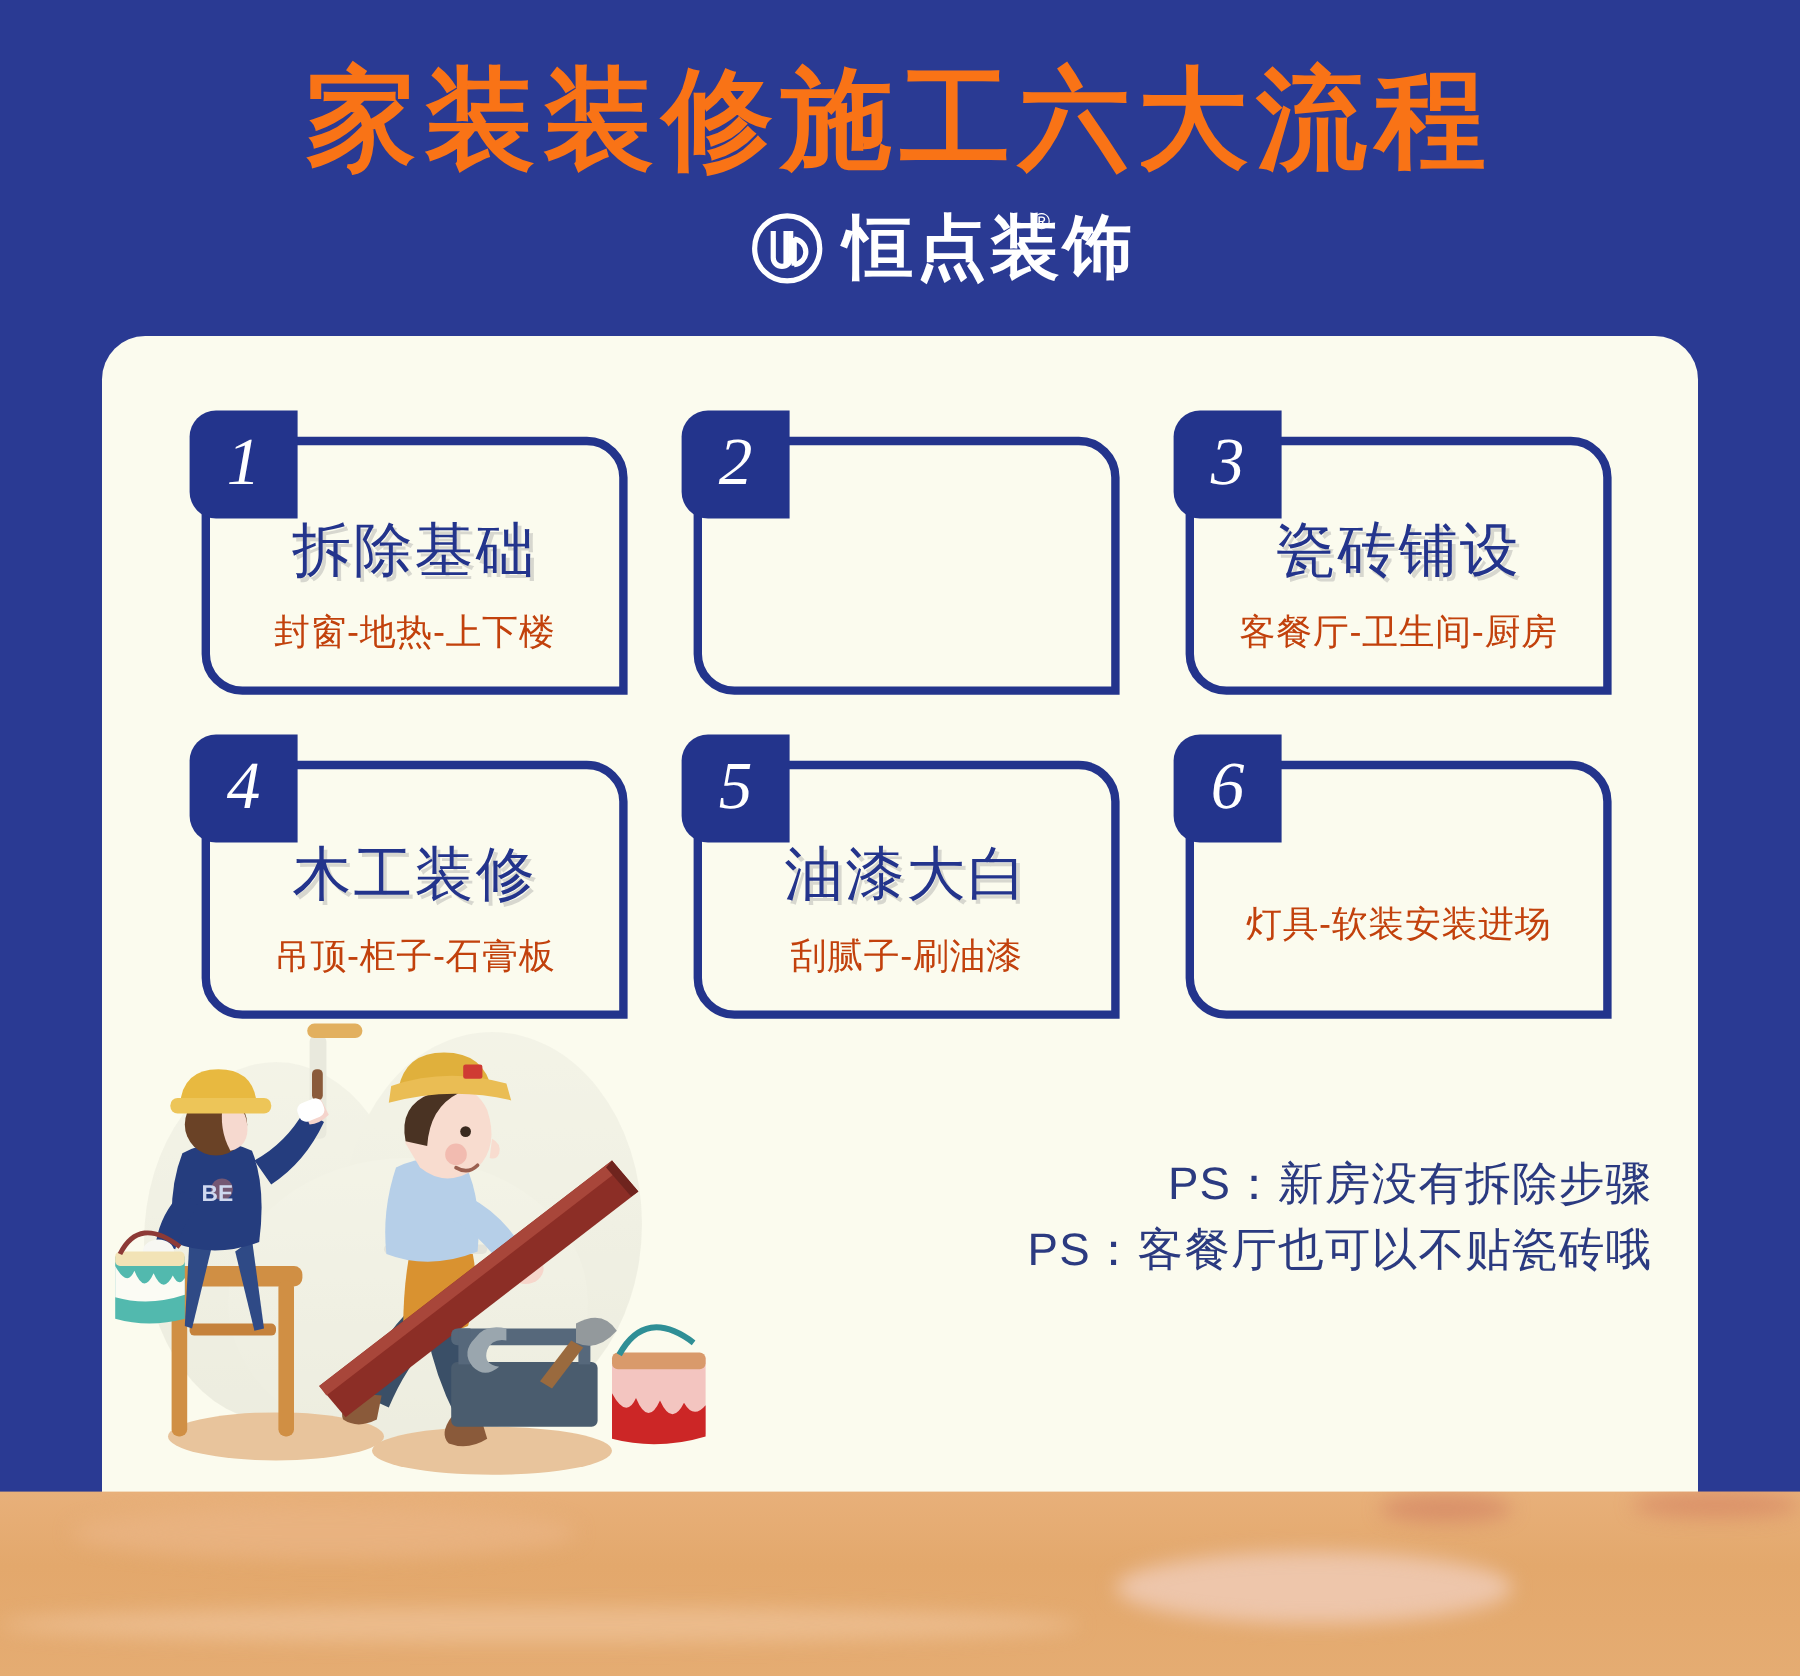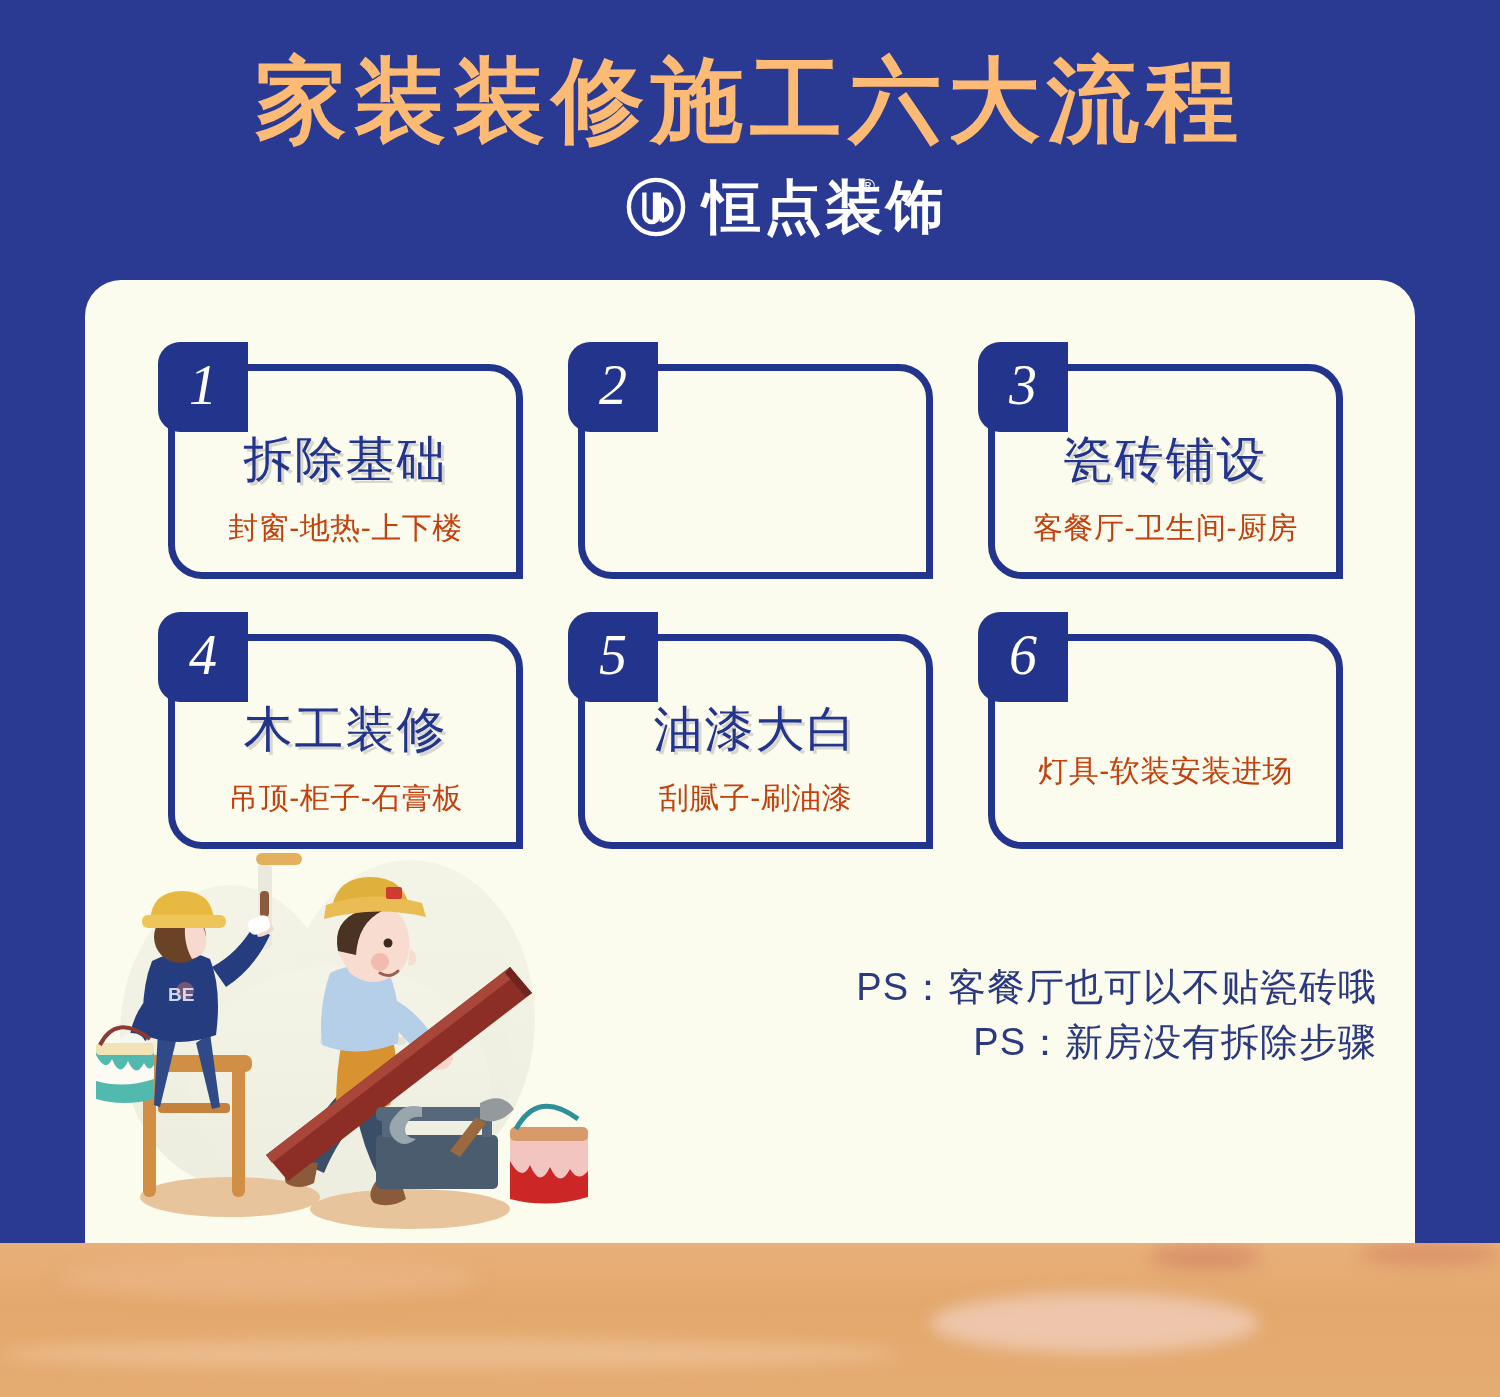--- a/index.html
+++ b/index.html
@@ -23,21 +23,21 @@
     width: 1500px;
     height: 280px;
   }
 
   #main-title {
     position: absolute;
     top: 52px;
     left: 0;
     width: 1500px;
     text-align: center;
-    color: #fdba74;
+    color: #f97316;
     font-size: 92px;
     font-weight: 700;
     letter-spacing: 7px;
     line-height: 1.06;
     white-space: nowrap;
   }
 
   #brand-lockup {
     position: absolute;
     top: 176px;
@@ -309,22 +309,22 @@
         <div class="card-badge-num">6</div>
       </div>
       <div class="card-body">
         <div class="card-sub">灯具-软装安装进场</div>
       </div>
     </div>
 
   </div>
 
   <div id="ps-notes">
+    <div class="ps-line">PS：新房没有拆除步骤</div>
     <div class="ps-line">PS：客餐厅也可以不贴瓷砖哦</div>
-    <div class="ps-line">PS：新房没有拆除步骤</div>
   </div>
 
   <svg id="illustration" viewBox="0 0 560 400">
     <defs>
       <linearGradient id="gWall" x1="0" y1="0" x2="0" y2="1">
         <stop offset="0%" stop-color="#eeeee2"></stop>
         <stop offset="100%" stop-color="#e2e2d4"></stop>
       </linearGradient>
     </defs>
 

